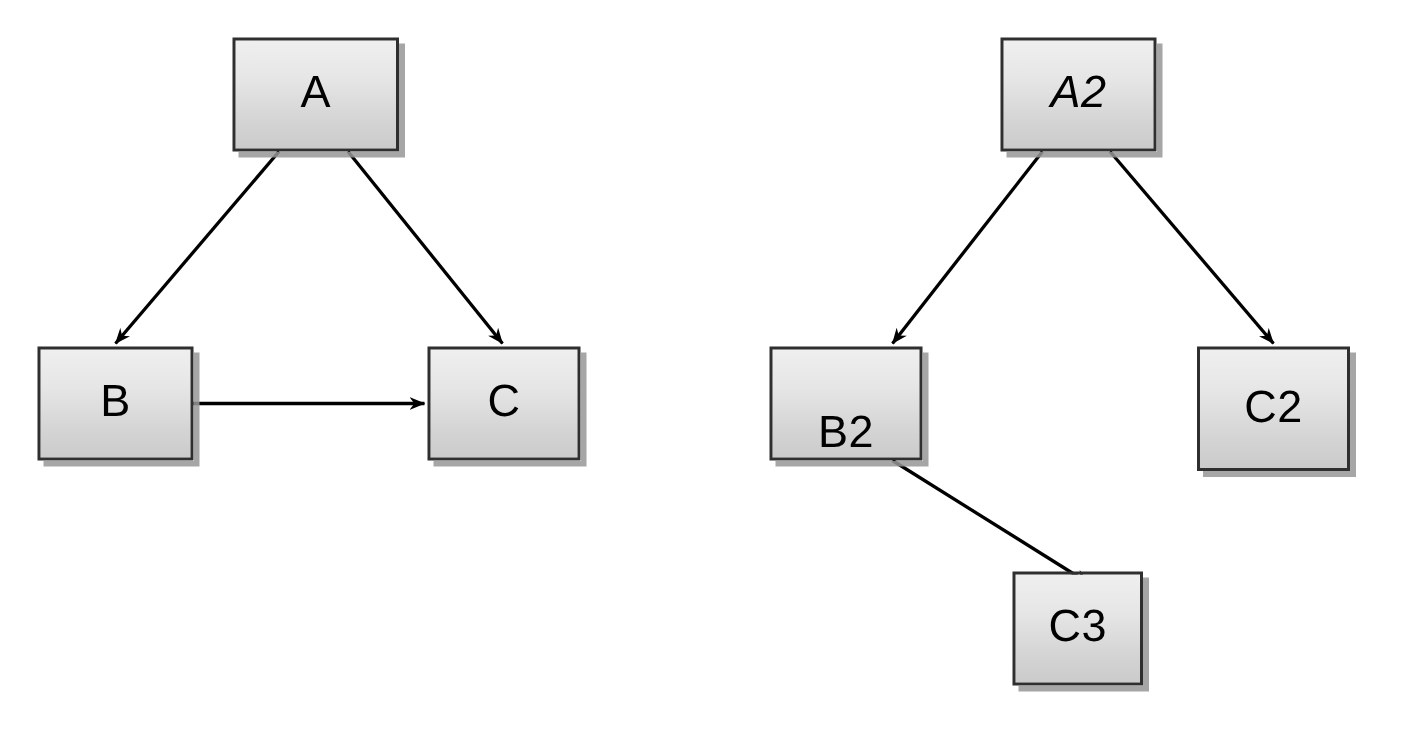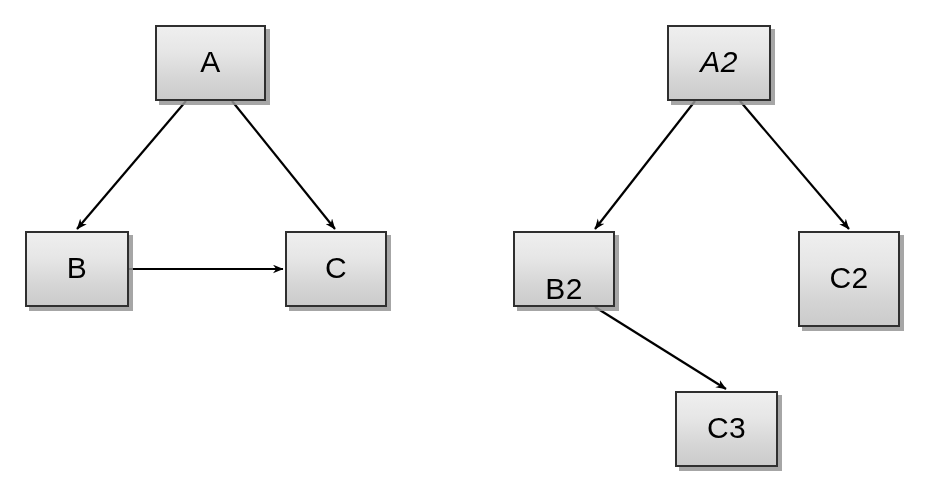--- a/index.html
+++ b/index.html
@@ -79,21 +79,21 @@
       </div>
       <div class="node" style="left: 285px; top: 231px; width: 102px; height: 76px; border-color: rgb(47, 47, 47);">
         <span class="node-label">C</span>
       </div>
       <div class="node" style="left: 667px; top: 25px; width: 104px; height: 76px; border-color: rgb(47, 47, 47); font-style: italic;">
         <span class="node-label">A2</span>
       </div>
       <div class="node" style="left: 513px; top: 231px; width: 102px; height: 76px; border-color: rgb(47, 47, 47); align-items: flex-end;">
         <span class="node-label">B2</span>
       </div>
-      <div class="node" style="left: 798px; top: 231px; width: 102px; height: 96px; border-color: rgb(47, 47, 47);">
+      <div class="node" style="left: 798px; top: 231px; width: 102px; height: 83px; border-color: rgb(47, 47, 47);">
         <span class="node-label">C2</span>
       </div>
-      <div class="node" style="left: 675px; top: 391px; width: 103px; height: 76px; border-color: rgb(47, 47, 47);">
+      <div class="node" style="left: 675px; top: 381px; width: 87px; height: 76px; border-color: rgb(47, 47, 47);">
         <span class="node-label">C3</span>
       </div>
     </div>
 
 </div>
 
 </body></html>

